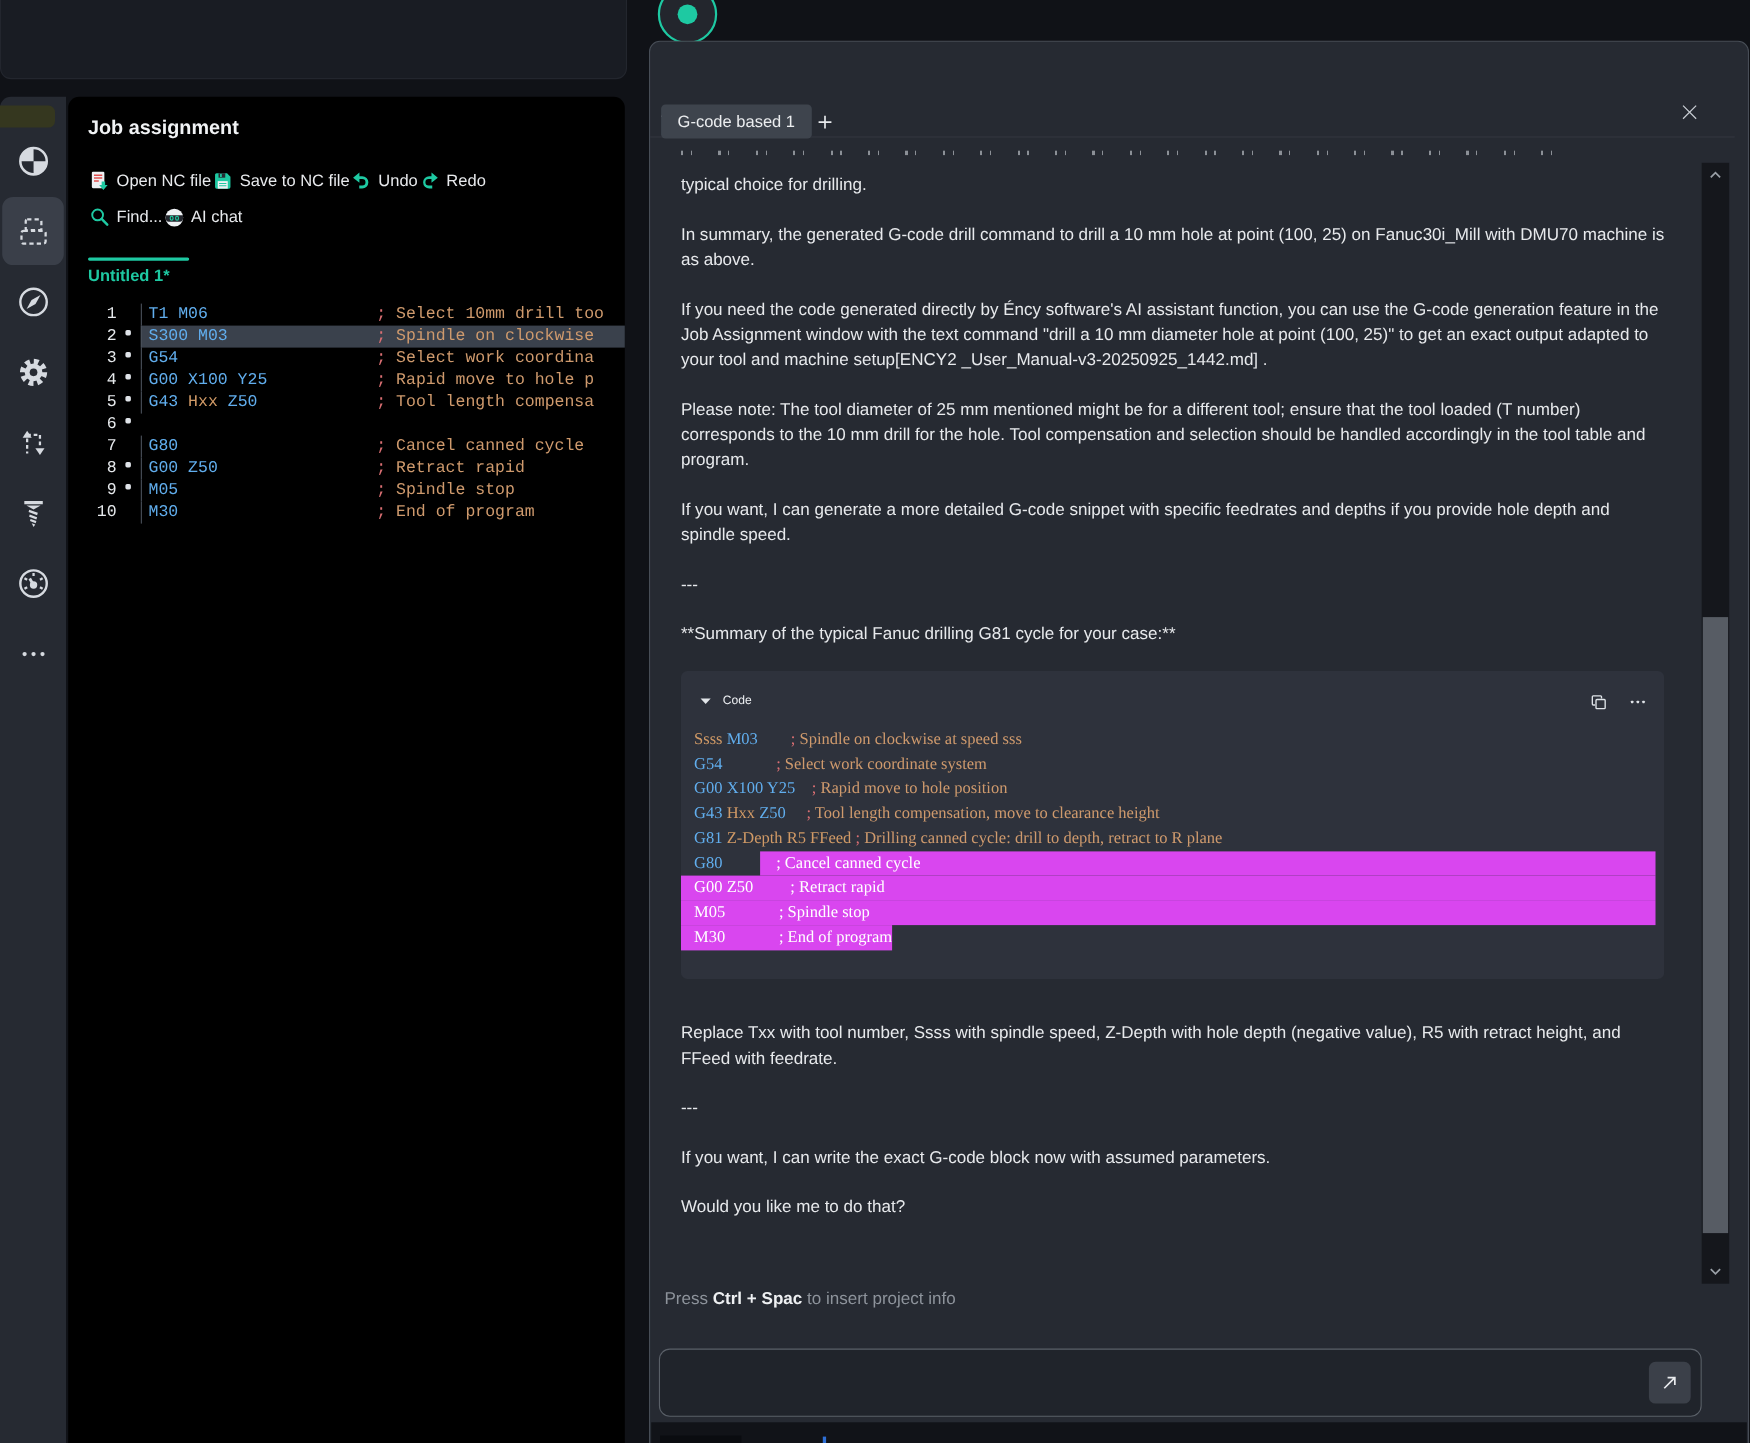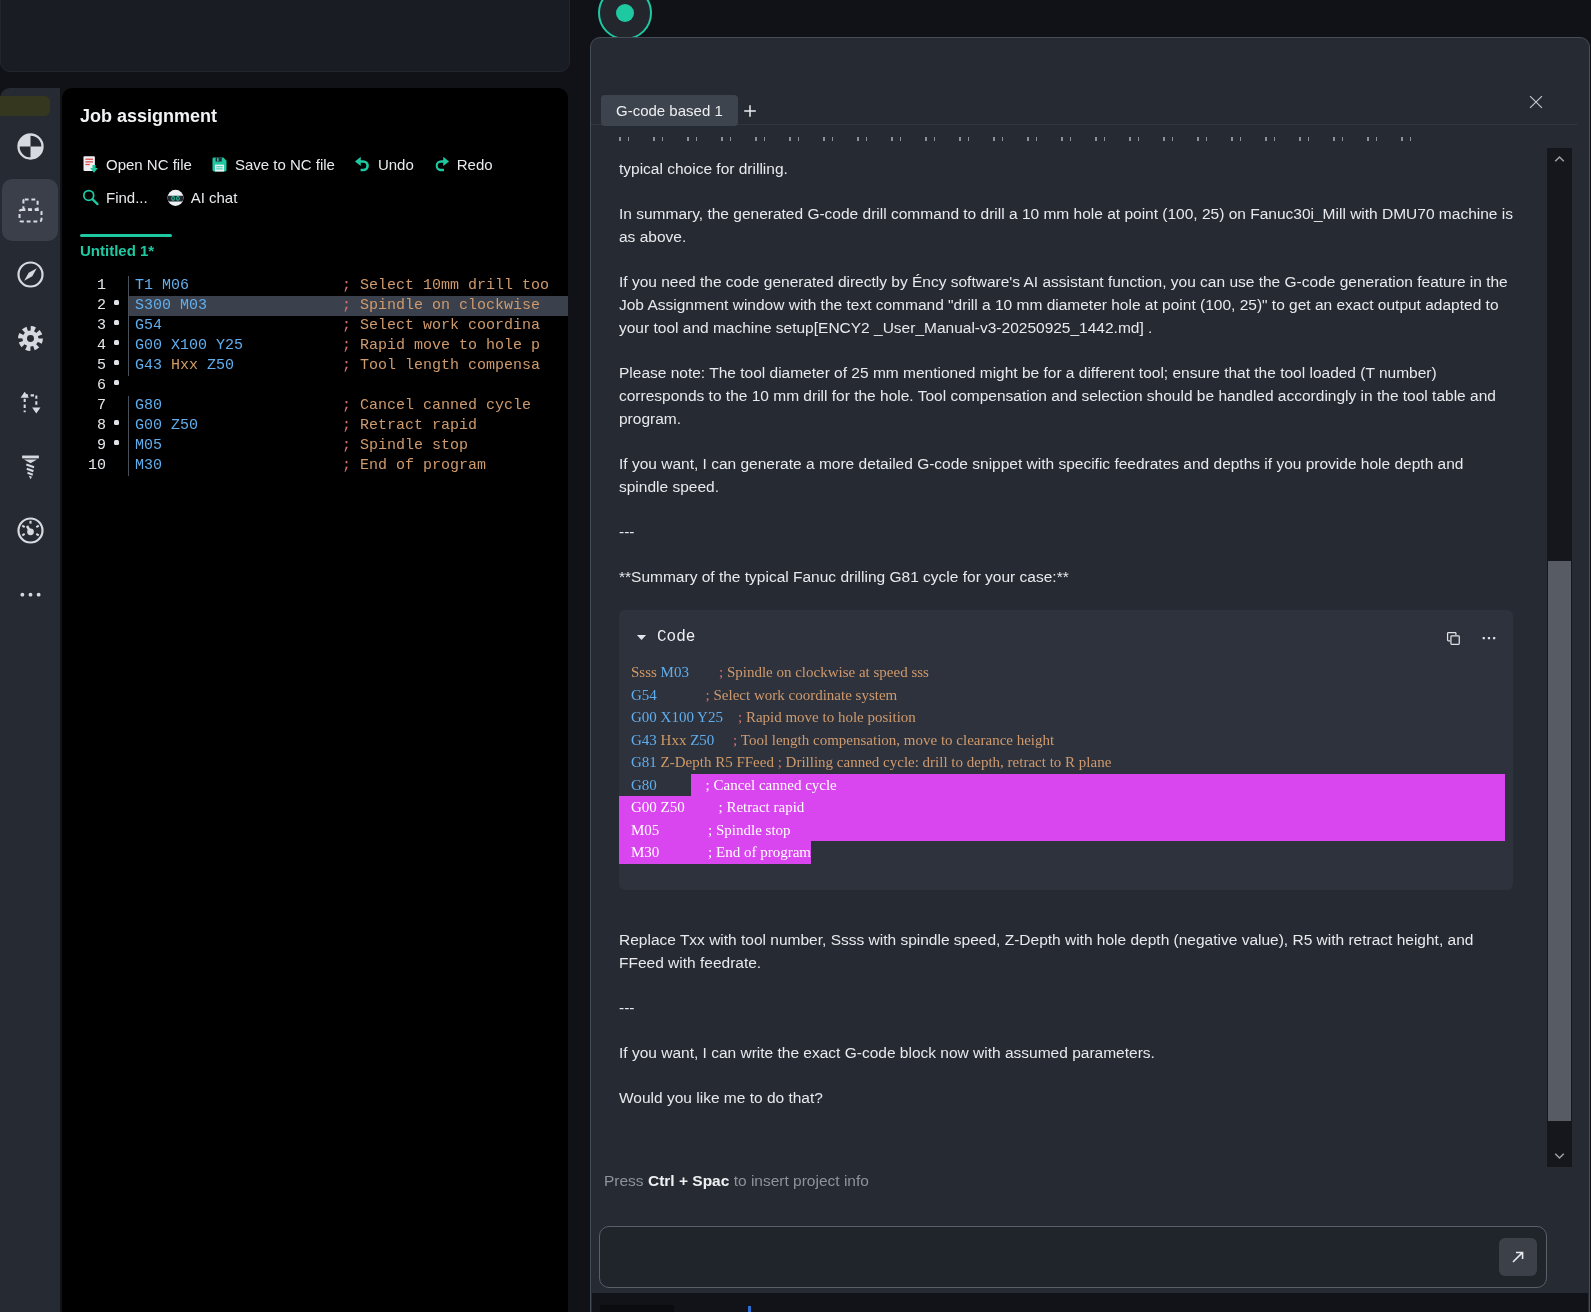--- a/index.html
+++ b/index.html
@@ -15,21 +15,21 @@
   
   .sidebar{position:absolute;left:0;top:88px;width:60px;height:1224px;background:#262a32;border-radius:10px 0 0 0;}
   .side-pill{position:absolute;left:-6px;top:8px;width:56px;height:20px;border-radius:6px;background:#35371f;}
   .side-item{position:absolute;left:2px;width:56px;height:52px;display:flex;align-items:center;justify-content:center;color:#d6dae0;}
   .side-item .icon{width:31px;height:31px;}
   .side-item.active{background:#3a3f49;border-radius:10px;height:62px;margin-top:-5px;}
 
   
   .job-panel{position:absolute;left:62px;top:88px;width:506px;height:1224px;background:#000000;border-radius:10px 10px 0 0;}
   .jp-title{position:absolute;left:18px;top:18px;font-size:18px;font-weight:bold;color:#f1f3f5;}
-  .tb-row{position:absolute;left:18px;display:flex;gap:17px;align-items:center;}
+  .tb-row{position:absolute;left:18px;display:flex;align-items:center;}
   .tb-row1{top:66px;}
   .tb-row2{top:99px;}
   .tb-btn{display:flex;align-items:center;gap:5px;color:#e8eaed;font-size:15px;cursor:default;}
   .tb-btn .icon{width:21px;height:21px;color:#1ec9a2;}
   .doc-tab{position:absolute;left:18px;top:146px;}
   .doc-tab .topline{display:block;width:92px;height:3px;background:#1ec9a2;border-radius:2px;}
   .doc-tab .lbl{display:block;margin-top:5px;color:#1ec9a2;font-weight:bold;font-size:15px;}
 
   
   .editor{position:absolute;left:0;top:188px;right:0;bottom:0;font-family:"Liberation Mono",monospace;font-size:15px;}
@@ -59,21 +59,21 @@
 
   
   .chat{position:absolute;left:28px;top:96px;width:894px;height:1028px;overflow:hidden;color:#e7e9ec;
         font-size:15.5px;line-height:23px;}
   .chat p{margin:16px 0 22px;}
   .clip-line{height:4px;margin:3px 0 11px;width:90%;opacity:.6;
         background:repeating-linear-gradient(90deg,#cfd4da 0 2px,transparent 2px 9px,#cfd4da 9px 10px,transparent 10px 34px);}
 
   
   .code-block{background:#2e323c;border-radius:6px;margin:14px 0 38px;padding:8px 0 26px;}
-  .cb-head{display:flex;align-items:center;padding:8px 14px 12px;color:#edeff2;font-size:16px;font-family:Liberation Mono, monospace;}
+  .cb-head{display:flex;align-items:center;padding:8px 14px 12px;color:#edeff2;font-size:11px;}
   .cb-caret{width:17px;height:17px;margin-right:7px;color:#e2e5e9;}
   .cb-spacer{flex:1;}
   .cb-copy,.cb-more{width:20px;height:20px;color:#dfe3e8;margin-left:16px;}
   .cb-code{font-family:Liberation Serif, serif;font-size:15px;line-height:22.5px;color:#e8eaed;}
   .cb-line{display:flex;padding:0 8px 0 12px;}
   .cb-line.selstart{padding-left:0;}
   .cb-line.selstart .seg:first-child{padding-left:12px;}
   .seg{white-space:pre;font:inherit;}
   .seg.sel{background:#d946ef;}
   .seg.sel span{color:#fff !important;}

